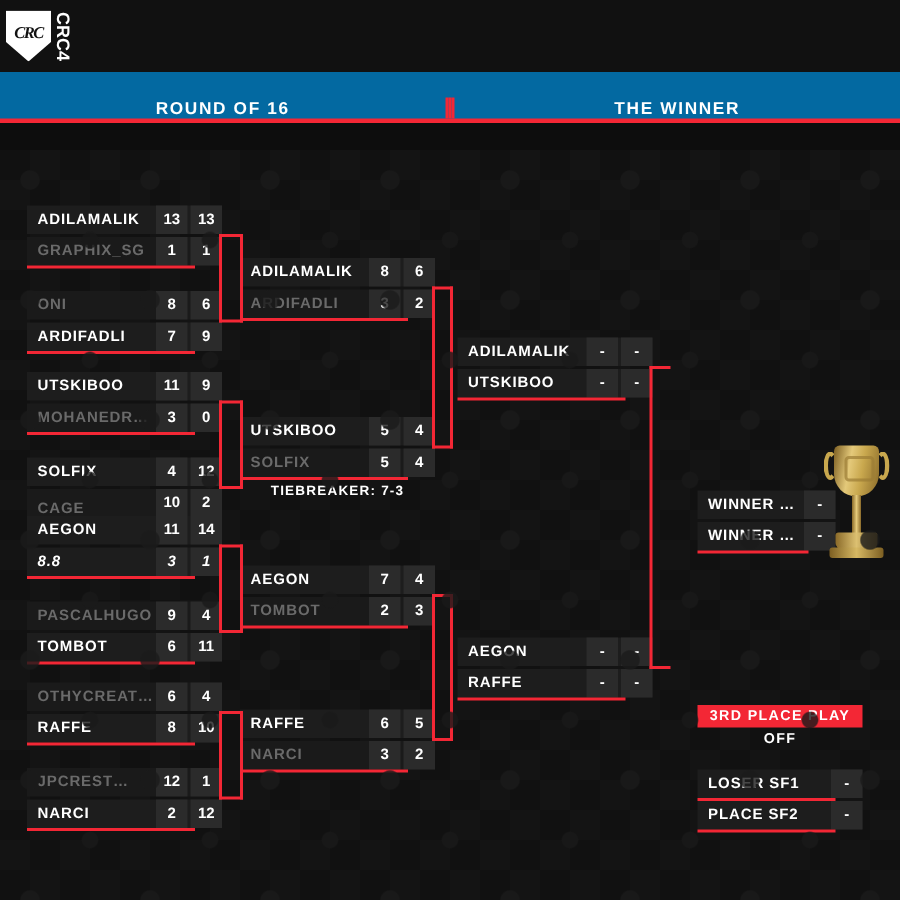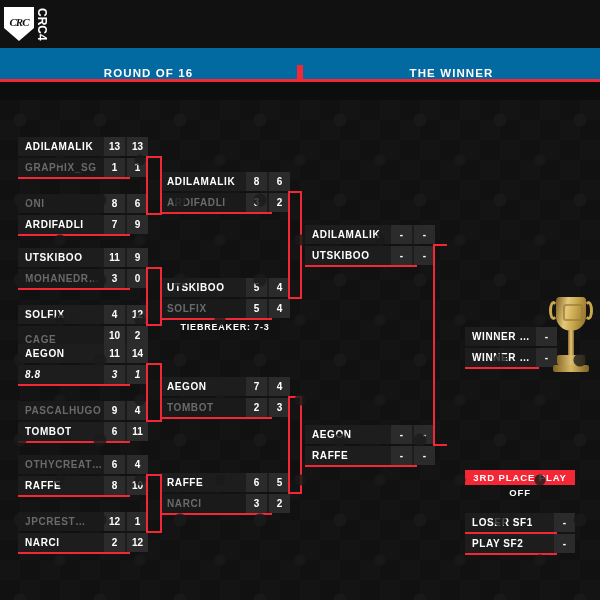--- a/index.html
+++ b/index.html
@@ -397,19 +397,19 @@
         <div class="tr-base2"></div>
       </div>
       <div id="third" style="left: 465px; top: 370px; width: 110px;">
         <div id="third-head">3RD PLACE PLAY OFF</div>
         <div class="row win" style="width: 110px; margin-top: 28px;">
           <div class="tname w">LOSER SF1</div>
           <div class="sc">-</div>
           <div class="underline" style="width: 92px;"></div>
         </div>
         <div class="row win" style="width: 110px;">
-          <div class="tname w">PLAY SF2</div>
+          <div class="tname w">PLACE SF2</div>
           <div class="sc">-</div>
           <div class="underline" style="width: 92px;"></div>
         </div>
       </div>
     </div>
 </div>
 
 </body></html>

